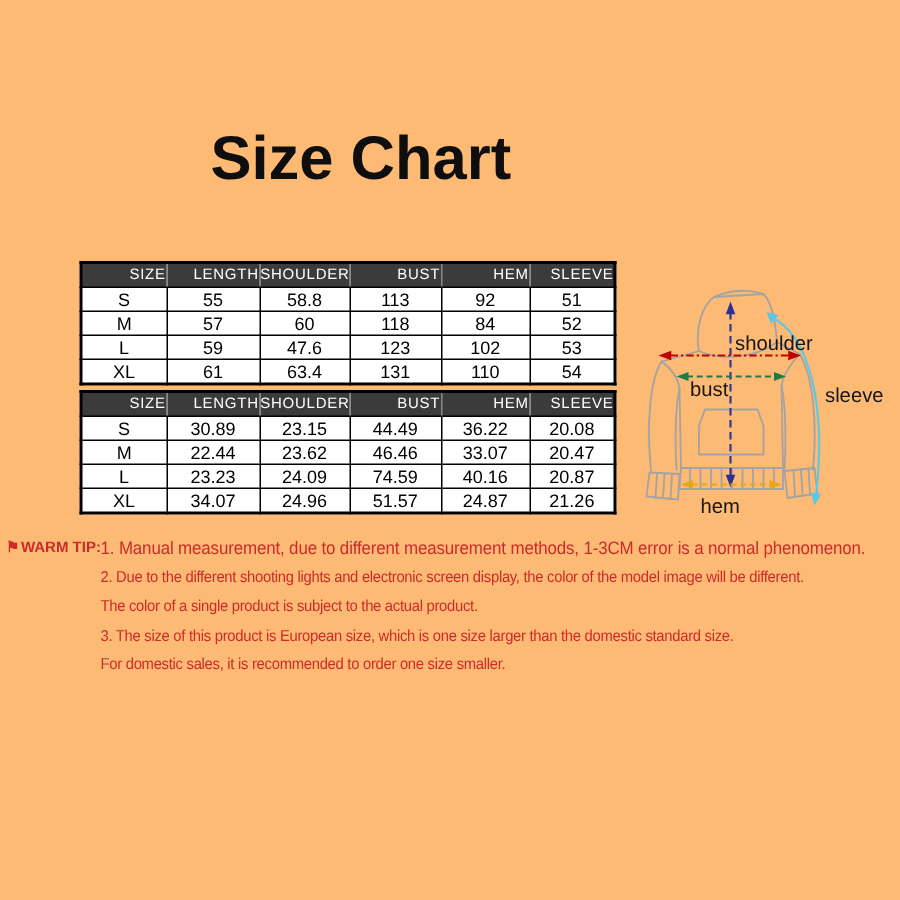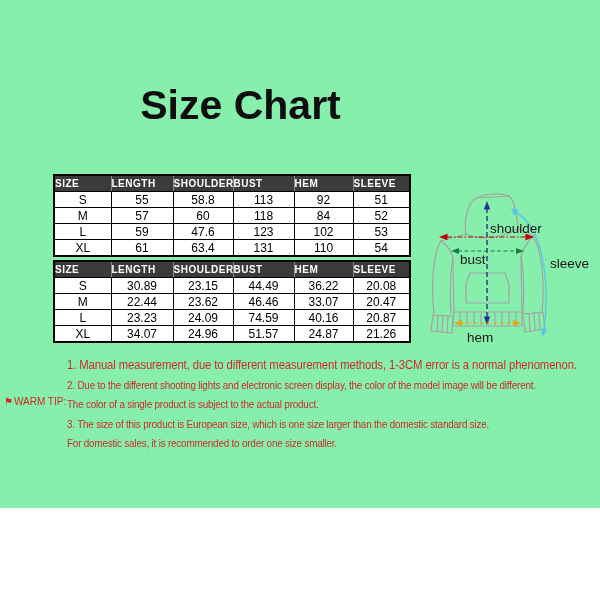--- a/index.html
+++ b/index.html
@@ -1,30 +1,30 @@
 <!DOCTYPE html>
 <html><head>
 <meta charset="utf-8">
 <style>
   html,body{margin:0;padding:0;background:#fff;}
-  .canvas{position:relative;width:600px;height:508px;background:#86efac;overflow:hidden;
+  .canvas{position:relative;width:600px;height:600px;background:#fdba74;overflow:hidden;
           font-family:"Liberation Sans",sans-serif;color:#000;}
   .title{position:absolute;top:82px;left:0;width:481px;margin:0;text-align:center;
          font-size:41px;font-weight:bold;color:#0e0e0e;}
   table.sz{position:absolute;left:53px;width:356px;border-collapse:collapse;table-layout:fixed;
            border:2px solid #000;background:#fff;}
   table.t1{top:174px;}
   table.t2{top:260px;}
-  table.sz th{background:#3b3b3b;color:#fff;font-size:10px;font-weight:700;letter-spacing:.5px;
-              height:15px;padding:0;border:1px solid #000;border-right:1px solid #8a8a8a;text-align:left;}
+  table.sz th{background:#3b3b3b;color:#fff;font-size:10px;font-weight:400;letter-spacing:.5px;
+              height:15px;padding:0;border:1px solid #000;border-right:1px solid #8a8a8a;text-align:right;}
   table.sz td{border:1px solid #000;text-align:center;font-size:12px;height:15px;padding:0;color:#000;}
   svg.hoodie{position:absolute;left:424px;top:172px;}
   svg.hoodie text{font-family:"Liberation Sans",sans-serif;font-size:13.5px;fill:#161616;}
   .warmtip{position:absolute;left:4px;top:356px;display:flex;align-items:flex-start;color:#cc2b2b;}
-  .wt-label{flex:0 0 63px;font-size:10px;font-weight:400;line-height:19.5px;white-space:nowrap;margin-top:36px;}
+  .wt-label{flex:0 0 63px;font-size:10px;font-weight:700;line-height:19.5px;white-space:nowrap;}
   .wt-label .flag{font-size:10px;margin-right:1px;}
   .wt-lines{font-size:10.5px;letter-spacing:-0.2px;line-height:19.5px;white-space:nowrap;
             transform:scaleX(0.94);transform-origin:0 0;}
   .wt-line.first{font-size:12px;letter-spacing:-0.1px;}
 </style>
 </head>
 <body>
 
 <div class="canvas">
 

